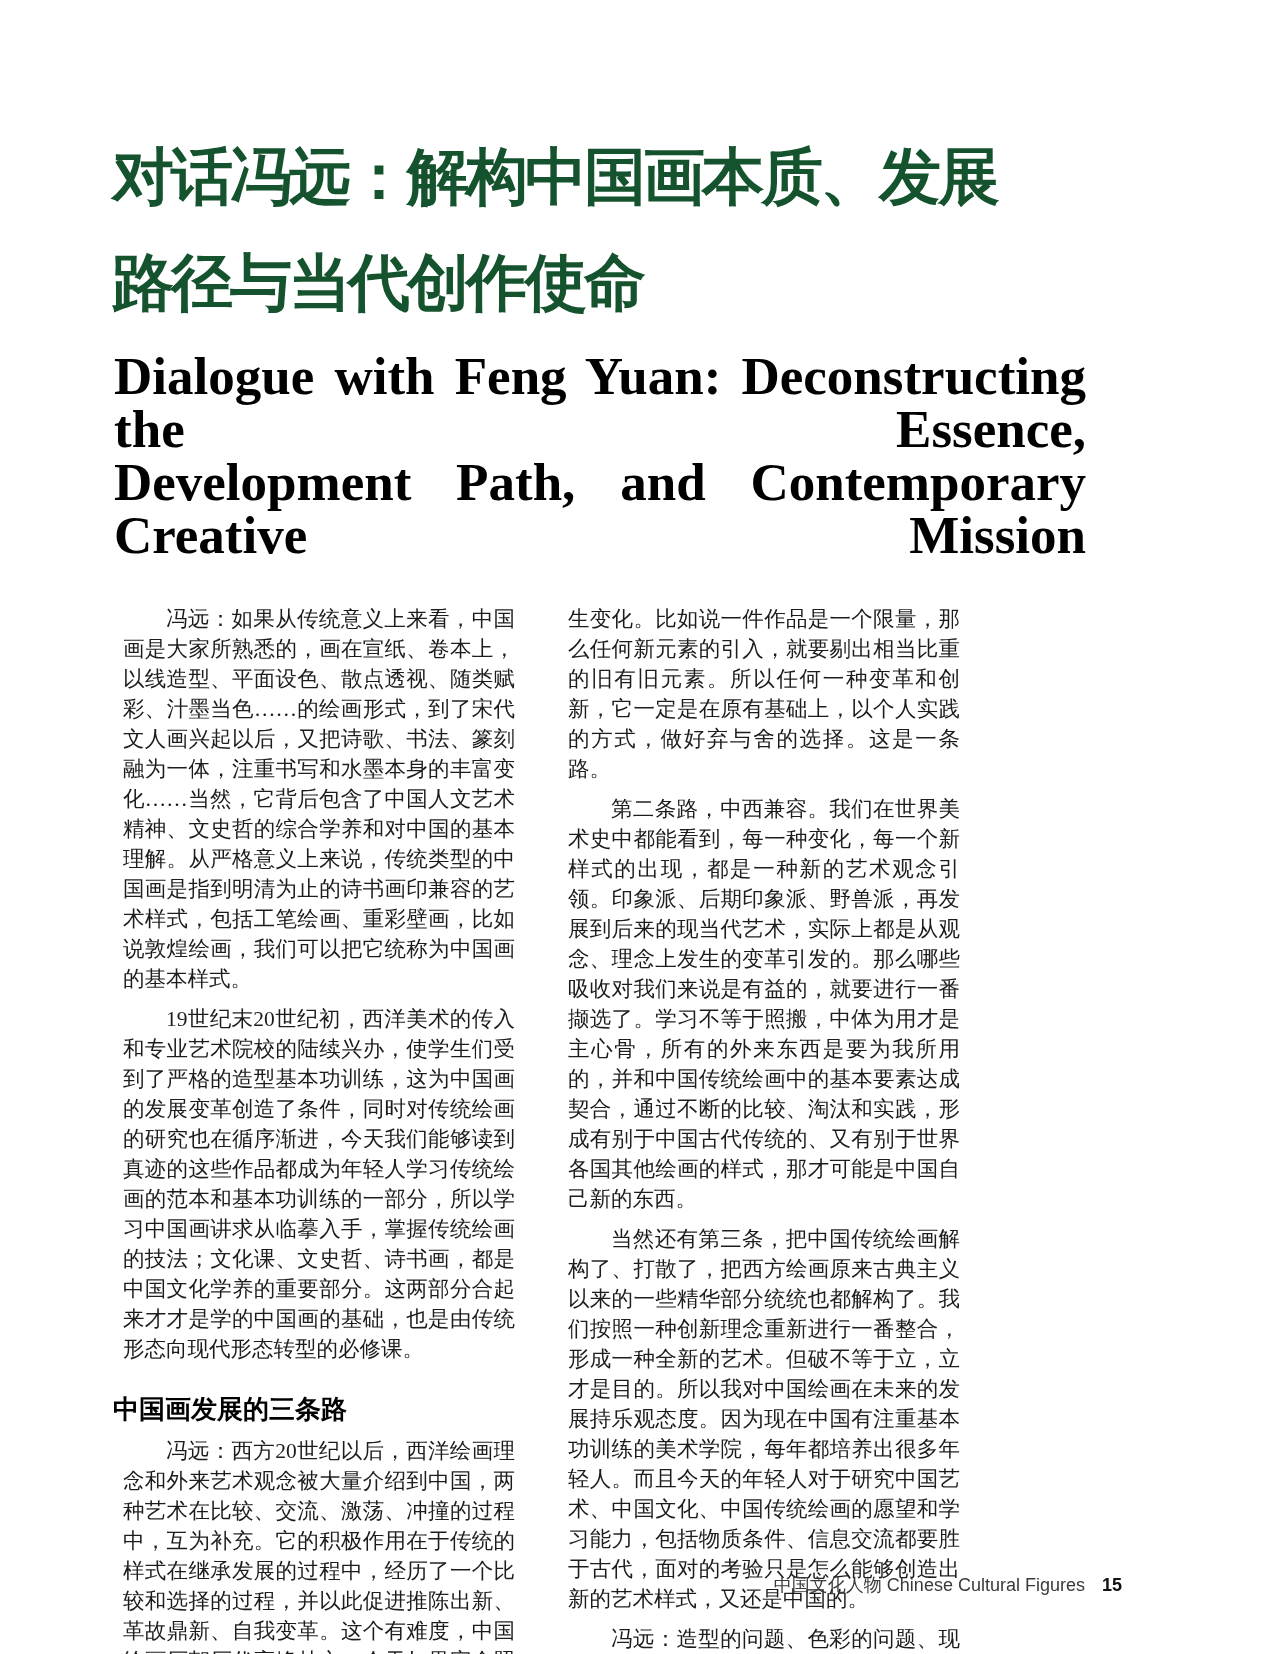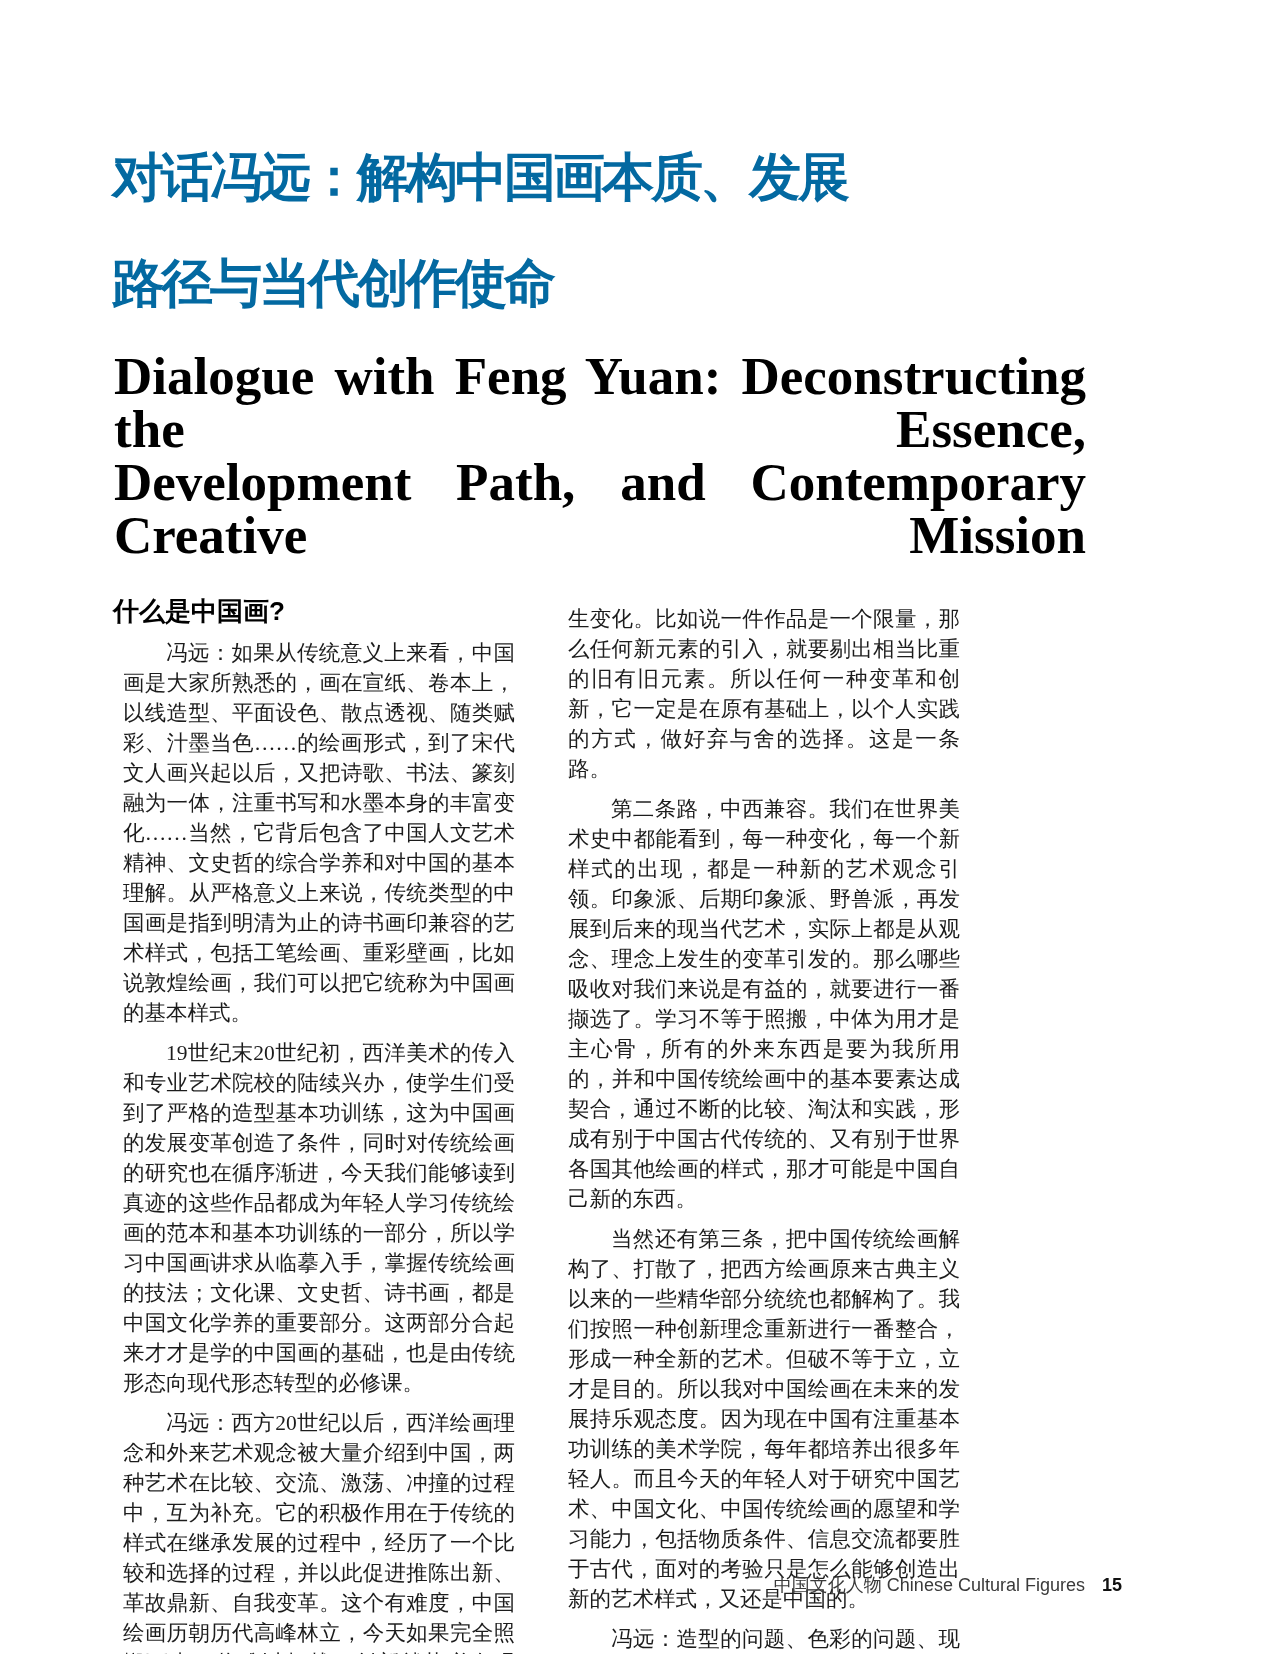--- a/index.html
+++ b/index.html
@@ -9,24 +9,24 @@
     height: 1654px;
     background: #ffffff;
     overflow: hidden;
     font-family: "Liberation Serif", serif;
   }
   .cn-title {
     position: absolute;
     left: 112px;
     top: 124px;
     width: 1070px;
-    color: #0369a1;
+    color: #14532d;
     font-family: "Liberation Sans", sans-serif;
     font-weight: 900;
-    font-size: 52px;
+    font-size: 62px;
     line-height: 106px;
     letter-spacing: -3px;
     white-space: nowrap;
   }
   .en-title {
     position: absolute;
     left: 114px;
     top: 350px;
     width: 972px;
     color: #000000;
@@ -86,23 +86,23 @@
     <div>对话冯远：解构中国画本质、发展</div>
     <div>路径与当代创作使命</div>
   </div>
 
   <div class="en-title">
     <div class="en-line justify">Dialogue with Feng Yuan: Deconstructing the Essence,</div>
     <div class="en-line justify">Development Path, and Contemporary Creative Mission</div>
   </div>
 
   <div class="col col-left">
-    <div class="sec-heading">什么是中国画?</div>
     <p class="indent">冯远：如果从传统意义上来看，中国画是大家所熟悉的，画在宣纸、卷本上，以线造型、平面设色、散点透视、随类赋彩、汁墨当色……的绘画形式，到了宋代文人画兴起以后，又把诗歌、书法、篆刻融为一体，注重书写和水墨本身的丰富变化……当然，它背后包含了中国人文艺术精神、文史哲的综合学养和对中国的基本理解。从严格意义上来说，传统类型的中国画是指到明清为止的诗书画印兼容的艺术样式，包括工笔绘画、重彩壁画，比如说敦煌绘画，我们可以把它统称为中国画的基本样式。</p>
     <p class="indent">19世纪末20世纪初，西洋美术的传入和专业艺术院校的陆续兴办，使学生们受到了严格的造型基本功训练，这为中国画的发展变革创造了条件，同时对传统绘画的研究也在循序渐进，今天我们能够读到真迹的这些作品都成为年轻人学习传统绘画的范本和基本功训练的一部分，所以学习中国画讲求从临摹入手，掌握传统绘画的技法；文化课、文史哲、诗书画，都是中国文化学养的重要部分。这两部分合起来才才是学的中国画的基础，也是由传统形态向现代形态转型的必修课。</p>
+    <div class="sec-heading mid">中国画发展的三条路</div>
     <p class="indent">冯远：西方20世纪以后，西洋绘画理念和外来艺术观念被大量介绍到中国，两种艺术在比较、交流、激荡、冲撞的过程中，互为补充。它的积极作用在于传统的样式在继承发展的过程中，经历了一个比较和选择的过程，并以此促进推陈出新、革故鼎新、自我变革。这个有难度，中国绘画历朝历代高峰林立，今天如果完全照搬下来，将难以超越。创新就势必在观念、技巧，包括图式上都要发</p>
   </div>
 
   <div class="col col-right">
     <p>生变化。比如说一件作品是一个限量，那么任何新元素的引入，就要剔出相当比重的旧有旧元素。所以任何一种变革和创新，它一定是在原有基础上，以个人实践的方式，做好弃与舍的选择。这是一条路。</p>
     <p class="indent">第二条路，中西兼容。我们在世界美术史中都能看到，每一种变化，每一个新样式的出现，都是一种新的艺术观念引领。印象派、后期印象派、野兽派，再发展到后来的现当代艺术，实际上都是从观念、理念上发生的变革引发的。那么哪些吸收对我们来说是有益的，就要进行一番撷选了。学习不等于照搬，中体为用才是主心骨，所有的外来东西是要为我所用的，并和中国传统绘画中的基本要素达成契合，通过不断的比较、淘汰和实践，形成有别于中国古代传统的、又有别于世界各国其他绘画的样式，那才可能是中国自己新的东西。</p>
     <p class="indent">当然还有第三条，把中国传统绘画解构了、打散了，把西方绘画原来古典主义以来的一些精华部分统统也都解构了。我们按照一种创新理念重新进行一番整合，形成一种全新的艺术。但破不等于立，立才是目的。所以我对中国绘画在未来的发展持乐观态度。因为现在中国有注重基本功训练的美术学院，每年都培养出很多年轻人。而且今天的年轻人对于研究中国艺术、中国文化、中国传统绘画的愿望和学习能力，包括物质条件、信息交流都要胜于古代，面对的考验只是怎么能够创造出新的艺术样式，又还是中国的。</p>
     <p class="indent">冯远：造型的问题、色彩的问题、现实主义创作方法的完善问题、现代绘画的问题、精神内涵的问题等等，我曾经都在不同的创作阶段接受过检</p>
   </div>
 

